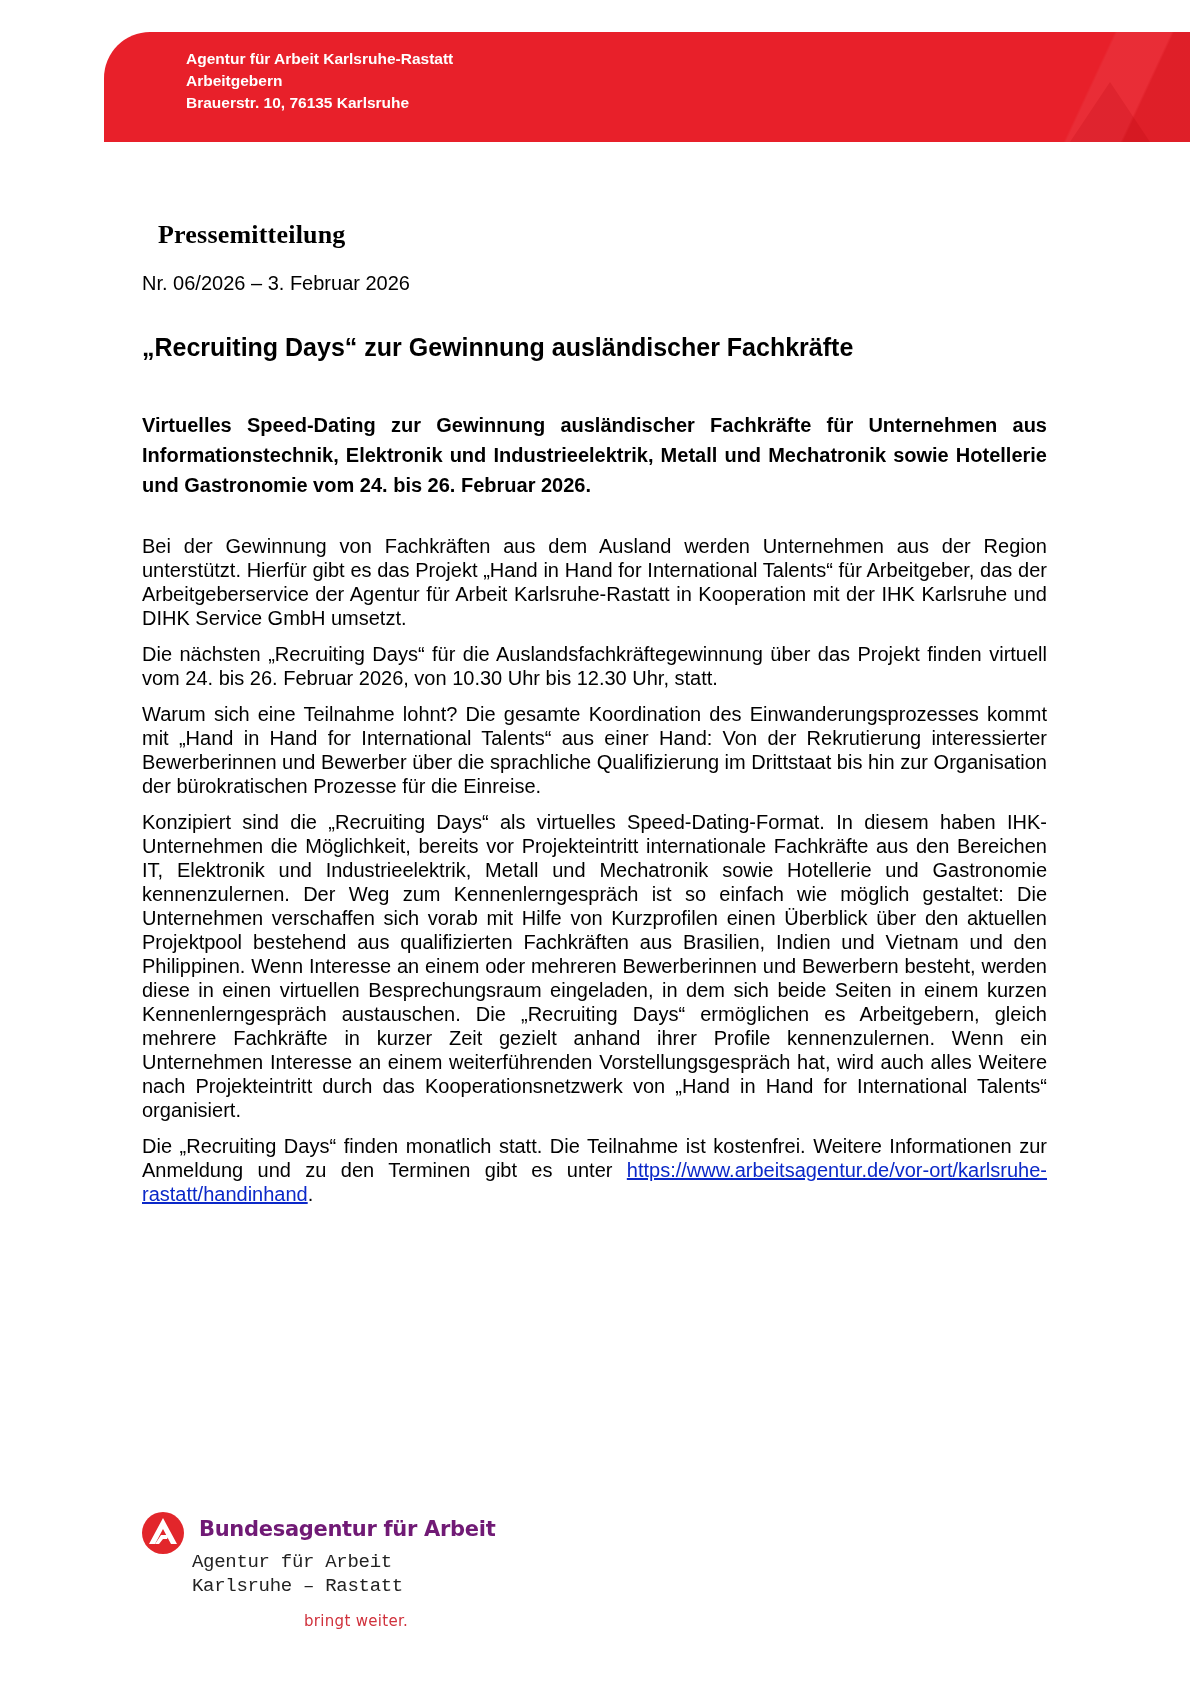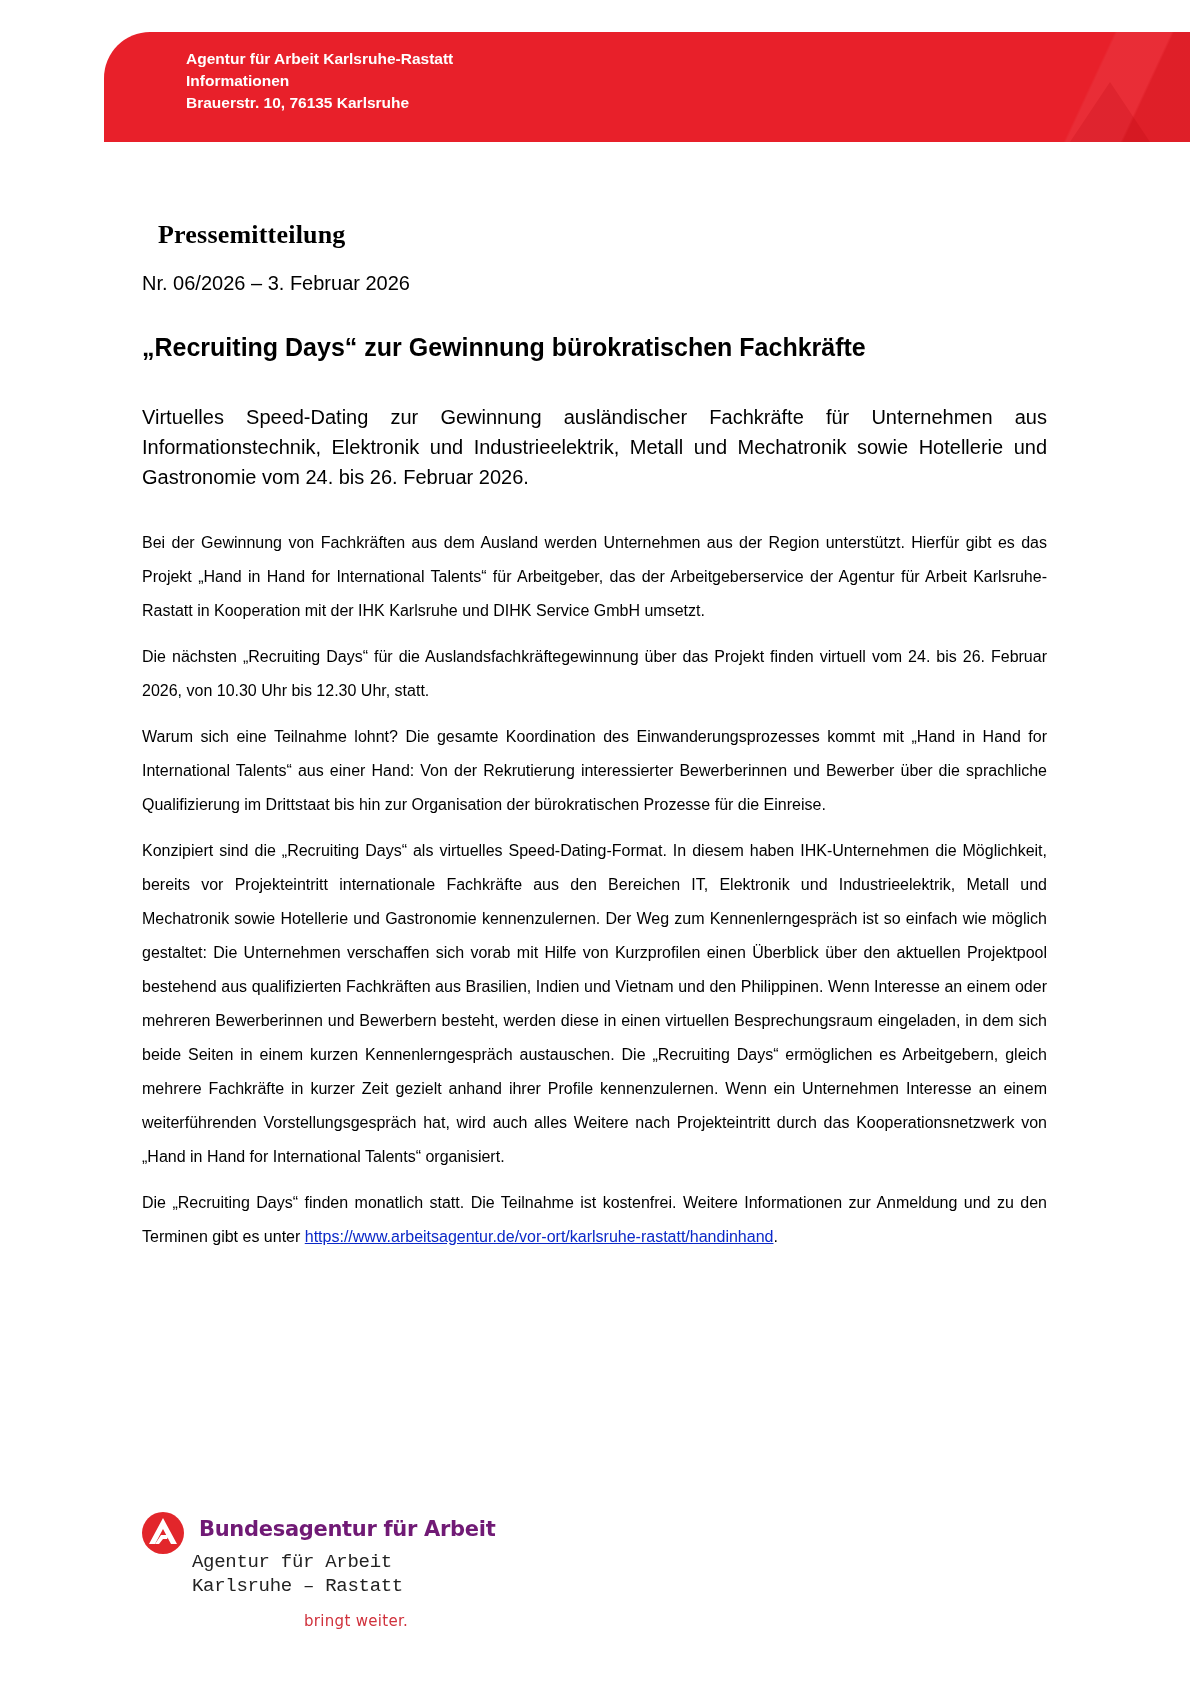--- a/index.html
+++ b/index.html
@@ -30,48 +30,48 @@
 
   .title {
     position: absolute; left: 158px; top: 220px; font-size: 26px; font-weight: bold;
     letter-spacing: 0.2px;
     font-family: Liberation Serif, serif;
   }
   .subtitle { position: absolute; left: 142px; top: 272px; font-size: 20px; }
   .headline { position: absolute; left: 142px; top: 333px; font-size: 25px; font-weight: bold; }
 
   .content { position: absolute; left: 142px; top: 398px; width: 905px; }
-  .lead { font-size: 20px; font-weight: normal; line-height: 30px; text-align: justify; margin: 4px 0 34px 0; }
-  .para { font-size: 16px; line-height: 34px; text-align: justify; margin: 0 0 12px 0; }
+  .lead { font-size: 20px; font-weight: bold; line-height: 30px; text-align: justify; margin: 12px 0 34px 0; }
+  .para { font-size: 20px; line-height: 24px; text-align: justify; margin: 0 0 12px 0; }
   .link { color: #0b28c8; text-decoration: underline; }
 
   .footer-logo { position: absolute; left: 141px; top: 1511px; width: 44px; height: 44px; }
   .ba-name { position: absolute; left: 199px; top: 1517px; font-family: "DejaVu Sans", sans-serif;
              font-size: 21px; font-weight: bold; color: #701a75; letter-spacing: -0.3px; }
   .ba-local { position: absolute; left: 192px; top: 1550px; font-family: Liberation Mono, monospace;
               font-size: 19px; line-height: 24px; color: #222; letter-spacing: -0.3px; }
   .ba-slogan { position: absolute; left: 304px; top: 1612px; font-family: "DejaVu Sans", sans-serif;
                font-size: 15px; color: #d0313c; letter-spacing: 0.3px; }
 </style>
 </head>
 <body>
 
 <div class="header-band">
   <div class="shape"></div>
   <div class="tri"></div>
   <div class="header-col header-left">
     <div>Agentur für Arbeit Karlsruhe-Rastatt</div>
-    <div>Informationen</div>
+    <div>Arbeitgebern</div>
     <div>Brauerstr. 10, 76135 Karlsruhe</div>
   </div>
 </div>
 
 <div class="title">Pressemitteilung</div>
 <div class="subtitle">Nr. 06/2026 – 3. Februar 2026</div>
-<div class="headline">„Recruiting Days“ zur Gewinnung bürokratischen Fachkräfte</div>
+<div class="headline">„Recruiting Days“ zur Gewinnung ausländischer Fachkräfte</div>
 
 <div class="content">
   <p class="lead">Virtuelles Speed-Dating zur Gewinnung ausländischer Fachkräfte für Unternehmen aus Informationstechnik, Elektronik und Industrieelektrik, Metall und Mechatronik sowie Hotellerie und Gastronomie vom 24. bis 26. Februar 2026.</p>
   <p class="para">Bei der Gewinnung von Fachkräften aus dem Ausland werden Unternehmen aus der Region unterstützt. Hierfür gibt es das Projekt „Hand in Hand for International Talents“ für Arbeitgeber, das der Arbeitgeberservice der Agentur für Arbeit Karlsruhe-Rastatt in Kooperation mit der IHK Karlsruhe und DIHK Service GmbH umsetzt.</p>
   <p class="para">Die nächsten „Recruiting Days“ für die Auslandsfachkräftegewinnung über das Projekt finden virtuell vom 24. bis 26. Februar 2026, von 10.30 Uhr bis 12.30 Uhr, statt.</p>
   <p class="para">Warum sich eine Teilnahme lohnt? Die gesamte Koordination des Einwanderungsprozesses kommt mit „Hand in Hand for International Talents“ aus einer Hand: Von der Rekrutierung interessierter Bewerberinnen und Bewerber über die sprachliche Qualifizierung im Drittstaat bis hin zur Organisation der bürokratischen Prozesse für die Einreise.</p>
   <p class="para">Konzipiert sind die „Recruiting Days“ als virtuelles Speed-Dating-Format. In diesem haben IHK-Unternehmen die Möglichkeit, bereits vor Projekteintritt internationale Fachkräfte aus den Bereichen IT, Elektronik und Industrieelektrik, Metall und Mechatronik sowie Hotellerie und Gastronomie kennenzulernen. Der Weg zum Kennenlerngespräch ist so einfach wie möglich gestaltet: Die Unternehmen verschaffen sich vorab mit Hilfe von Kurzprofilen einen Überblick über den aktuellen Projektpool bestehend aus qualifizierten Fachkräften aus Brasilien, Indien und Vietnam und den Philippinen. Wenn Interesse an einem oder mehreren Bewerberinnen und Bewerbern besteht, werden diese in einen virtuellen Besprechungsraum eingeladen, in dem sich beide Seiten in einem kurzen Kennenlerngespräch austauschen. Die „Recruiting Days“ ermöglichen es Arbeitgebern, gleich mehrere Fachkräfte in kurzer Zeit gezielt anhand ihrer Profile kennenzulernen. Wenn ein Unternehmen Interesse an einem weiterführenden Vorstellungsgespräch hat, wird auch alles Weitere nach Projekteintritt durch das Kooperationsnetzwerk von „Hand in Hand for International Talents“ organisiert.</p>
   <p class="para"><span>Die „Recruiting Days“ finden monatlich statt. Die Teilnahme ist kostenfrei. Weitere Informationen zur Anmeldung und zu den Terminen gibt es unter </span><a class="link">https://www.arbeitsagentur.de/vor-ort/karlsruhe-rastatt/handinhand</a><span>.</span></p>
 </div>
 

